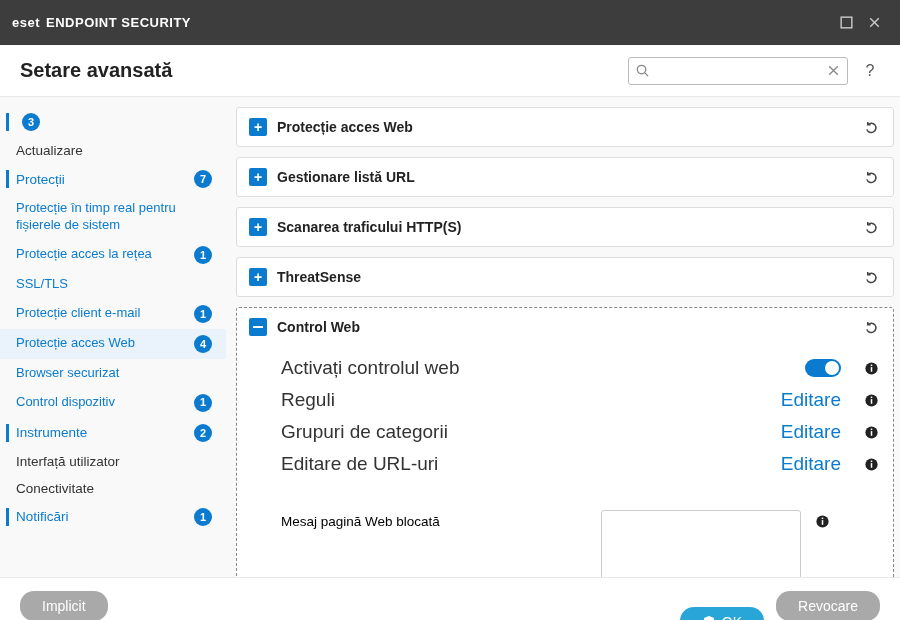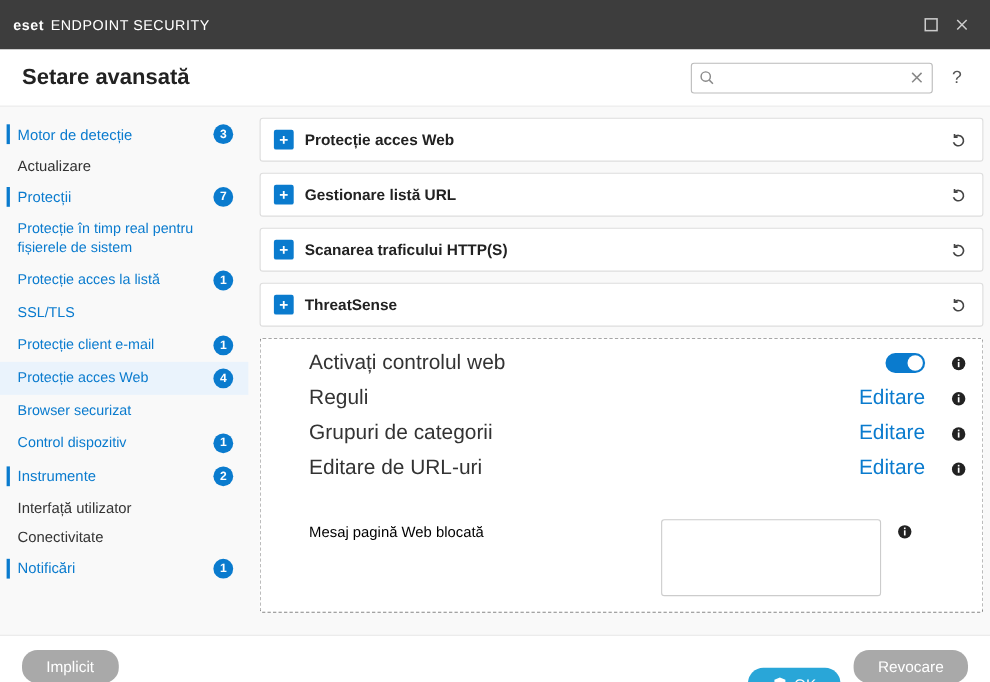--- a/index.html
+++ b/index.html
@@ -4,21 +4,21 @@
 <style>
   * { box-sizing: border-box; margin: 0; padding: 0; font-family: "Segoe UI", Arial, sans-serif; }
   html, body { width: 900px; height: 620px; overflow: hidden; background: #f9f9f9; }
 
   
   .titlebar {
     height: 45px; background: #3d3d3d; color: #fff;
     display: flex; align-items: center; padding: 0 12px; font-size: 13px;
   }
   .titlebar .brand { font-weight: 700; letter-spacing: 0.5px; }
-  .titlebar .brand-sub { font-weight: 400; margin-left: 6px; letter-spacing: 0.5px; }
+  .titlebar .brand-sub { font-weight: 700; margin-left: 6px; letter-spacing: 0.5px; }
   .titlebar .spacer { flex: 1; }
   .titlebar .winbtn { width: 28px; height: 28px; display:flex; align-items:center; justify-content:center; color:#ccc; }
 
   
   .header {
     height: 52px; display:flex; align-items:center; padding: 0 20px; gap: 12px;
     border-bottom: 1px solid #e8e8e8; background:#fff;
   }
   .header h1 { font-size: 20px; font-weight: 600; color:#222; flex:1; }
   .searchbox {
@@ -144,36 +144,35 @@
           <path d="M3 3 L11 11 M11 3 L3 11" stroke="#888" stroke-width="1.3"></path>
         </svg>
     </span>
   </div>
   <div class="help-icon">?</div>
 </div>
 
 <div class="body">
   <div class="sidebar">
     <div class="item link active">
-      <span class="item-label">Motor de detecție</span>
       <span class="badge">3</span>
     </div>
     <div class="item">
       <span class="item-label">Actualizare</span>
     </div>
     <div class="item link active">
       <span class="item-label">Protecții</span>
       <span class="badge">7</span>
     </div>
 
     <div class="subitem">
       <span class="item-label">Protecție în timp real pentru fișierele de sistem</span>
     </div>
     <div class="subitem">
-      <span class="item-label">Protecție acces la listă</span>
+      <span class="item-label">Protecție acces la rețea</span>
       <span class="badge">1</span>
     </div>
     <div class="subitem">
       <span class="item-label">SSL/TLS</span>
     </div>
     <div class="subitem">
       <span class="item-label">Protecție client e-mail</span>
       <span class="badge">1</span>
     </div>
     <div class="subitem selected">
@@ -249,20 +248,30 @@
         <span class="undo">
             <svg viewBox="0 0 16 16">
               <path d="M4 5 A5 5 0 1 1 3 10" fill="none" stroke="#444" stroke-width="1.6"></path>
               <path d="M4 2 L4 5 L7 5" fill="none" stroke="#444" stroke-width="1.6"></path>
             </svg>
           </span>
       </div>
     </div>
 
     <div class="panel expanded">
+      <div class="panel-header">
+        <span class="expand-icon minus"></span>
+        <span class="title">Control Web</span>
+        <span class="undo">
+            <svg viewBox="0 0 16 16">
+              <path d="M4 5 A5 5 0 1 1 3 10" fill="none" stroke="#444" stroke-width="1.6"></path>
+              <path d="M4 2 L4 5 L7 5" fill="none" stroke="#444" stroke-width="1.6"></path>
+            </svg>
+          </span>
+      </div>
       <div class="panel-body">
         <div class="row">
           <span class="label">Activați controlul web</span>
           <div class="toggle"></div>
           <span class="info">
               <svg viewBox="0 0 16 16">
                 <circle cx="8" cy="8" r="6.5" fill="#222"></circle>
                 <rect x="7.2" y="6.5" width="1.6" height="5" fill="#fff"></rect>
                 <rect x="7.2" y="3.8" width="1.6" height="1.6" fill="#fff"></rect>
               </svg>

